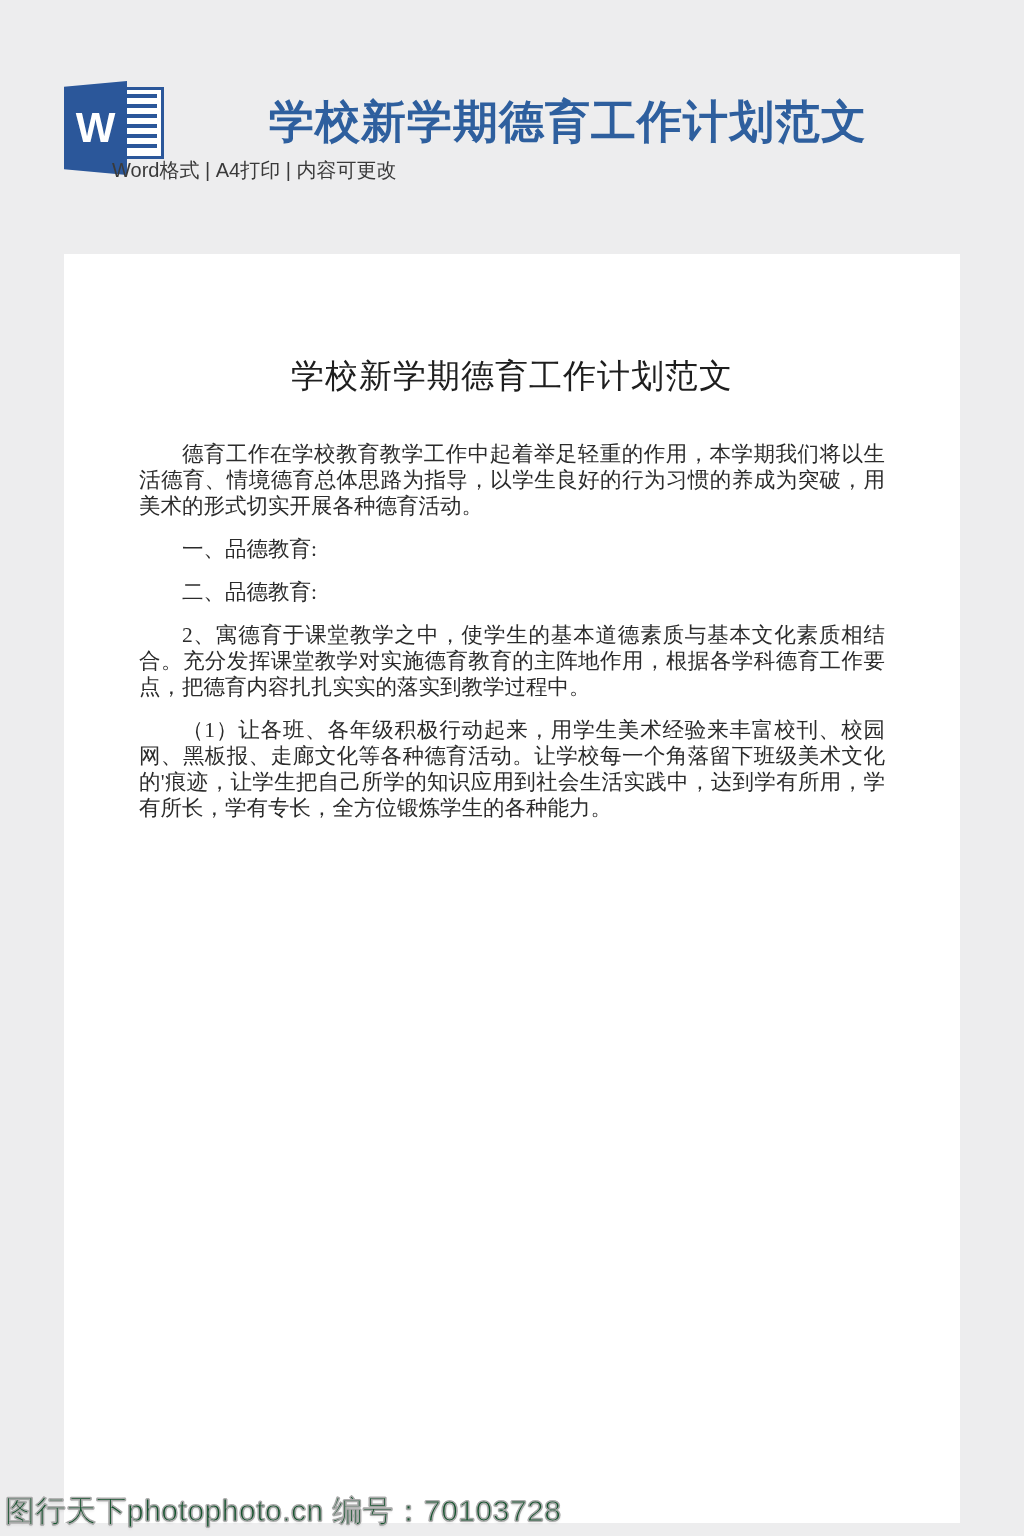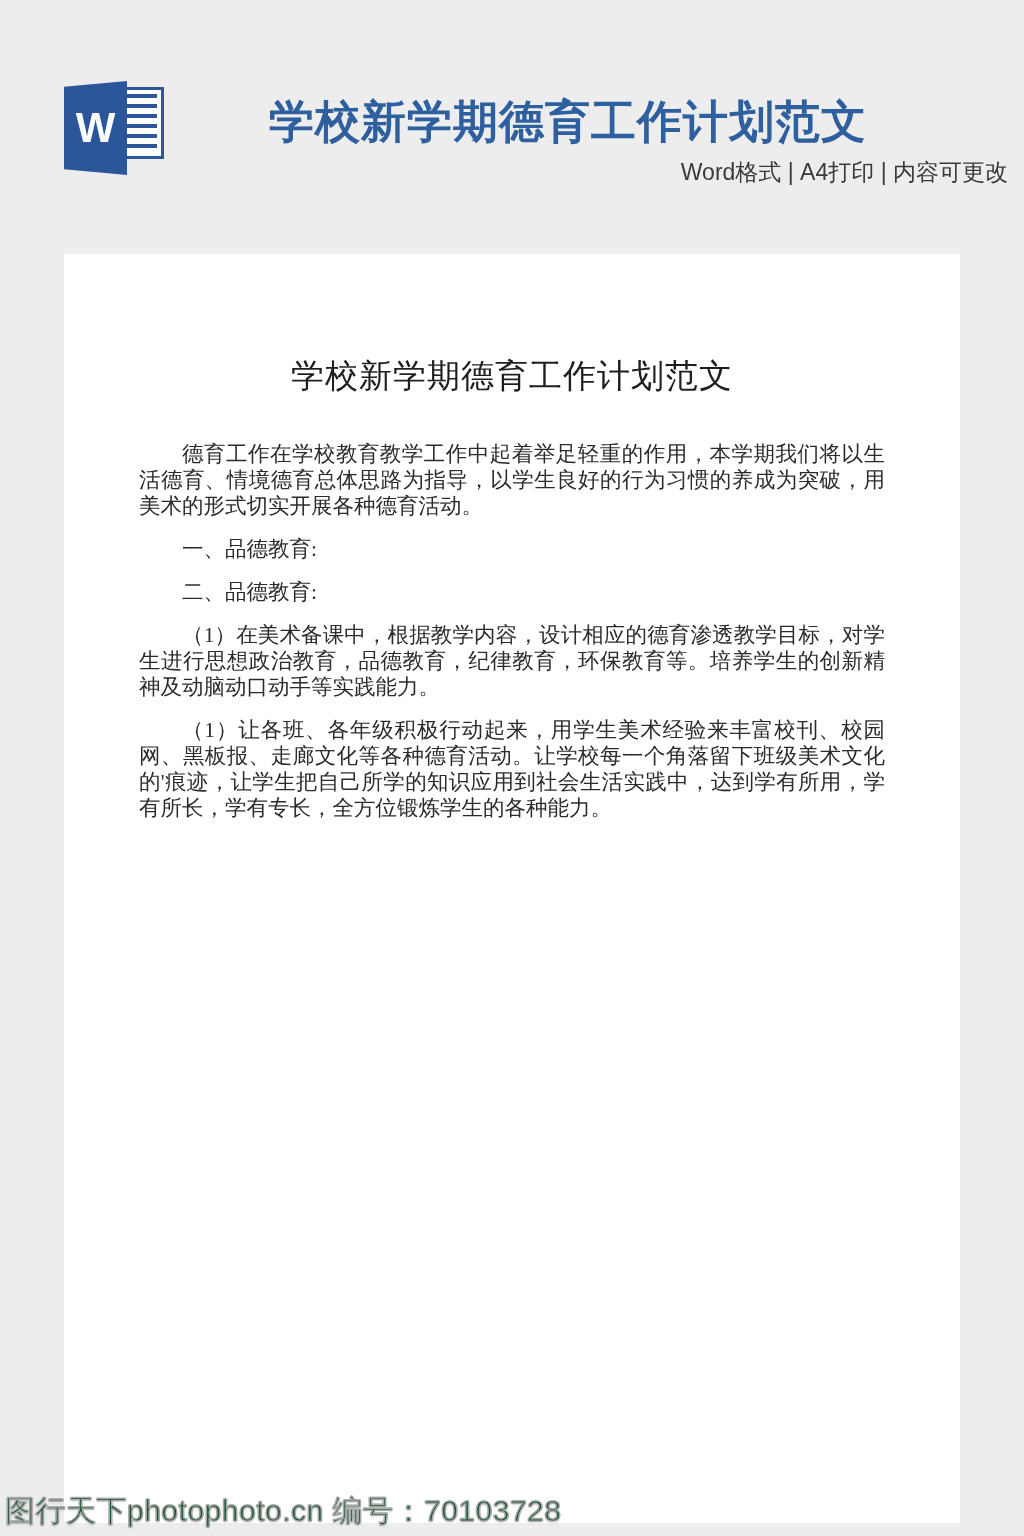--- a/index.html
+++ b/index.html
@@ -31,22 +31,22 @@
     clip-path:polygon(0 6%,100% 0,100% 100%,0 94%);
     display:flex;align-items:center;justify-content:center;
   }
   .icon-panel span{color:#fff;font-size:42px;font-weight:bold;line-height:1;}
   .header-title{
     position:absolute;left:112px;right:0;top:92px;text-align:center;
     font-size:45px;font-weight:bold;color:var(--accent-blue);
     letter-spacing:1px;white-space:nowrap;
   }
   .header-subtitle{
-    position:absolute;left:112px;right:16px;top:157px;text-align:right;
-    font-size:23px;color:#3a3a3a;white-space:nowrap;
+    position:absolute;left:112px;right:16px;top:157px;text-align:left;
+    font-size:20px;color:#3a3a3a;white-space:nowrap;
   }
   
   .doc-page{
     position:absolute;left:64px;top:254px;width:896px;height:1269px;
     background:#ffffff;box-sizing:border-box;padding:100px 75px 0 75px;
   }
   .doc-title{
     margin:0 0 42px 0;text-align:center;
     font-family:"Liberation Serif",serif;
     font-size:33px;font-weight:normal;color:#1e1e1e;letter-spacing:1px;
@@ -81,18 +81,18 @@
   <div class="header-title">学校新学期德育工作计划范文</div>
   <div class="header-subtitle">Word格式 | A4打印 | 内容可更改</div>
 </div>
 
 <div class="doc-page">
   <h1 class="doc-title">学校新学期德育工作计划范文</h1>
   <div>
       <p class="para body">德育工作在学校教育教学工作中起着举足轻重的作用，本学期我们将以生活德育、情境德育总体思路为指导，以学生良好的行为习惯的养成为突破，用美术的形式切实开展各种德育活动。</p>
       <p class="para heading">一、品德教育:</p>
       <p class="para heading">二、品德教育:</p>
-      <p class="para body">（1）在美术备课中，根据教学内容，设计相应的德育渗透教学目标，对学生进行思想政治教育，品德教育，纪律教育，环保教育等。培养学生的创新精神及动脑动口动手等实践能力。</p>
+      <p class="para body">2、寓德育于课堂教学之中，使学生的基本道德素质与基本文化素质相结合。充分发挥课堂教学对实施德育教育的主阵地作用，根据各学科德育工作要点，把德育内容扎扎实实的落实到教学过程中。</p>
       <p class="para body">（1）让各班、各年级积极行动起来，用学生美术经验来丰富校刊、校园网、黑板报、走廊文化等各种德育活动。让学校每一个角落留下班级美术文化的'痕迹，让学生把自己所学的知识应用到社会生活实践中，达到学有所用，学有所长，学有专长，全方位锻炼学生的各种能力。</p>
     </div>
 </div>
 
 <div class="watermark">图行天下photophoto.cn 编号：70103728</div>
 
 </body></html>

